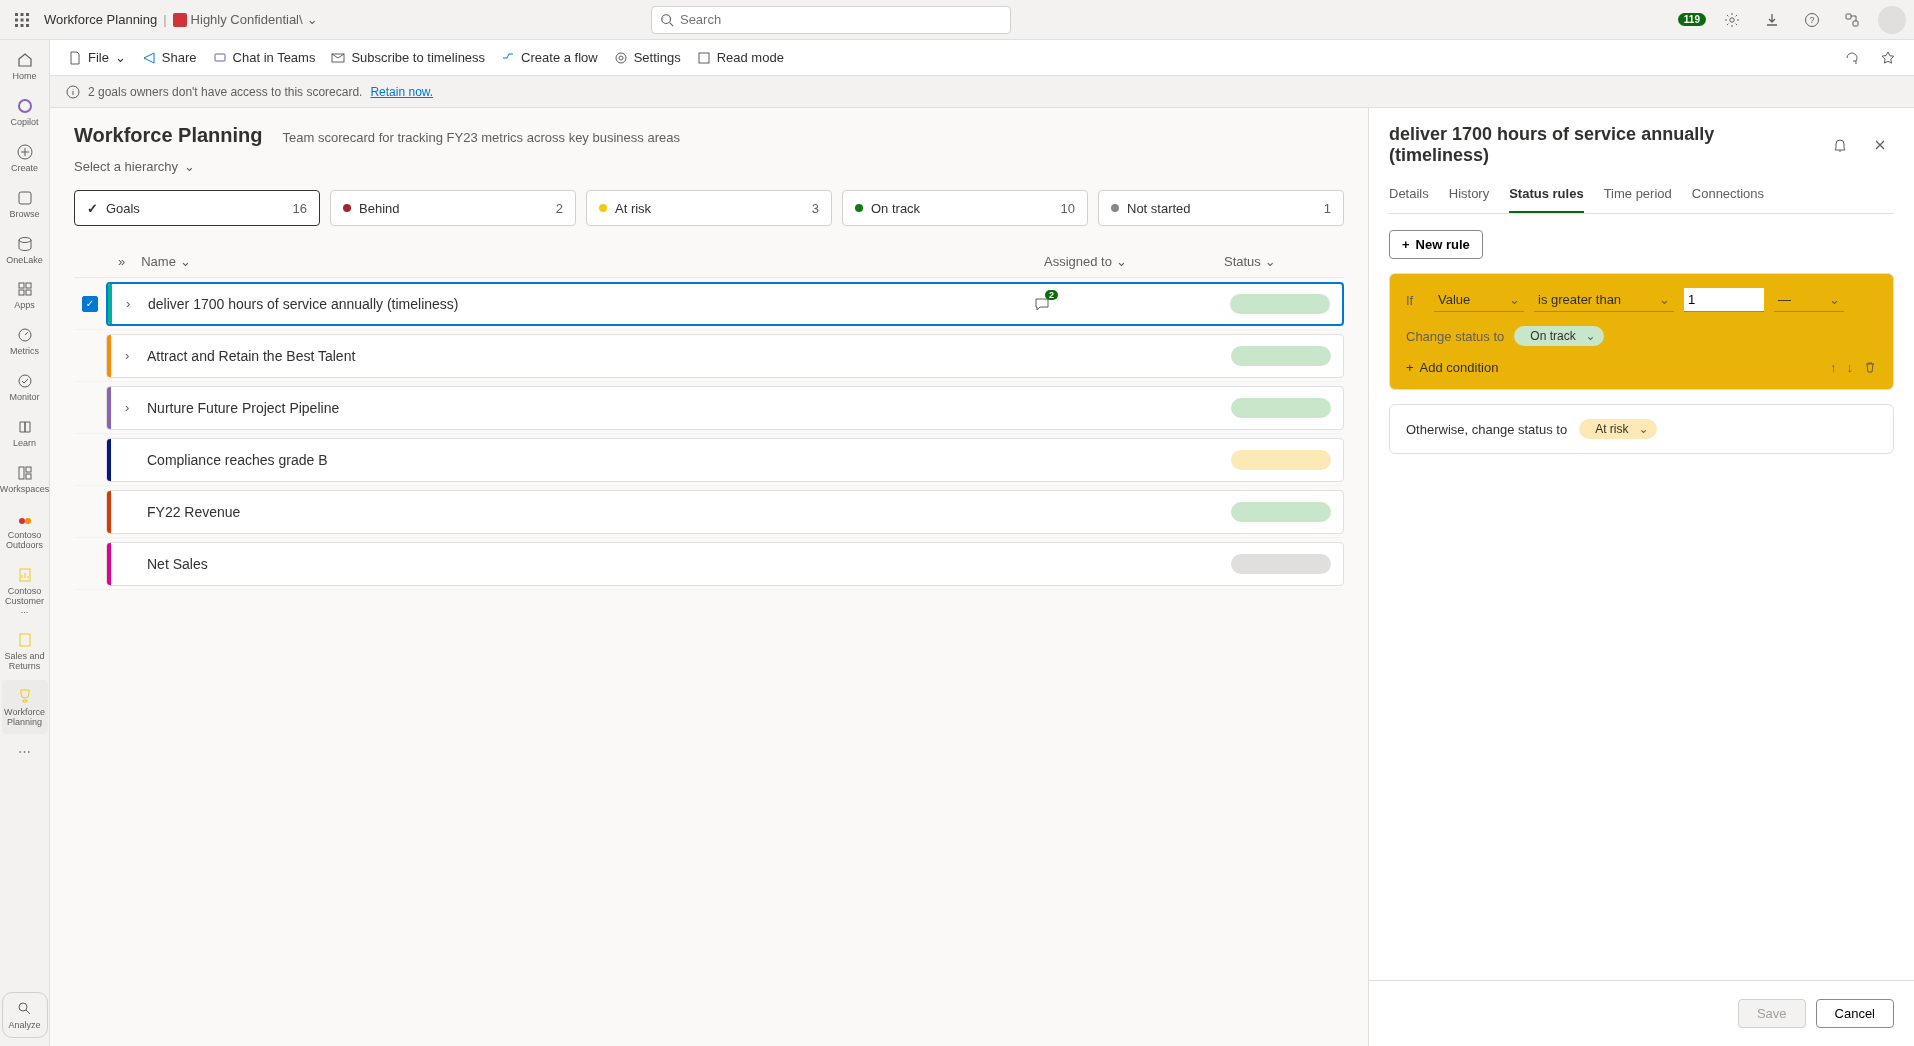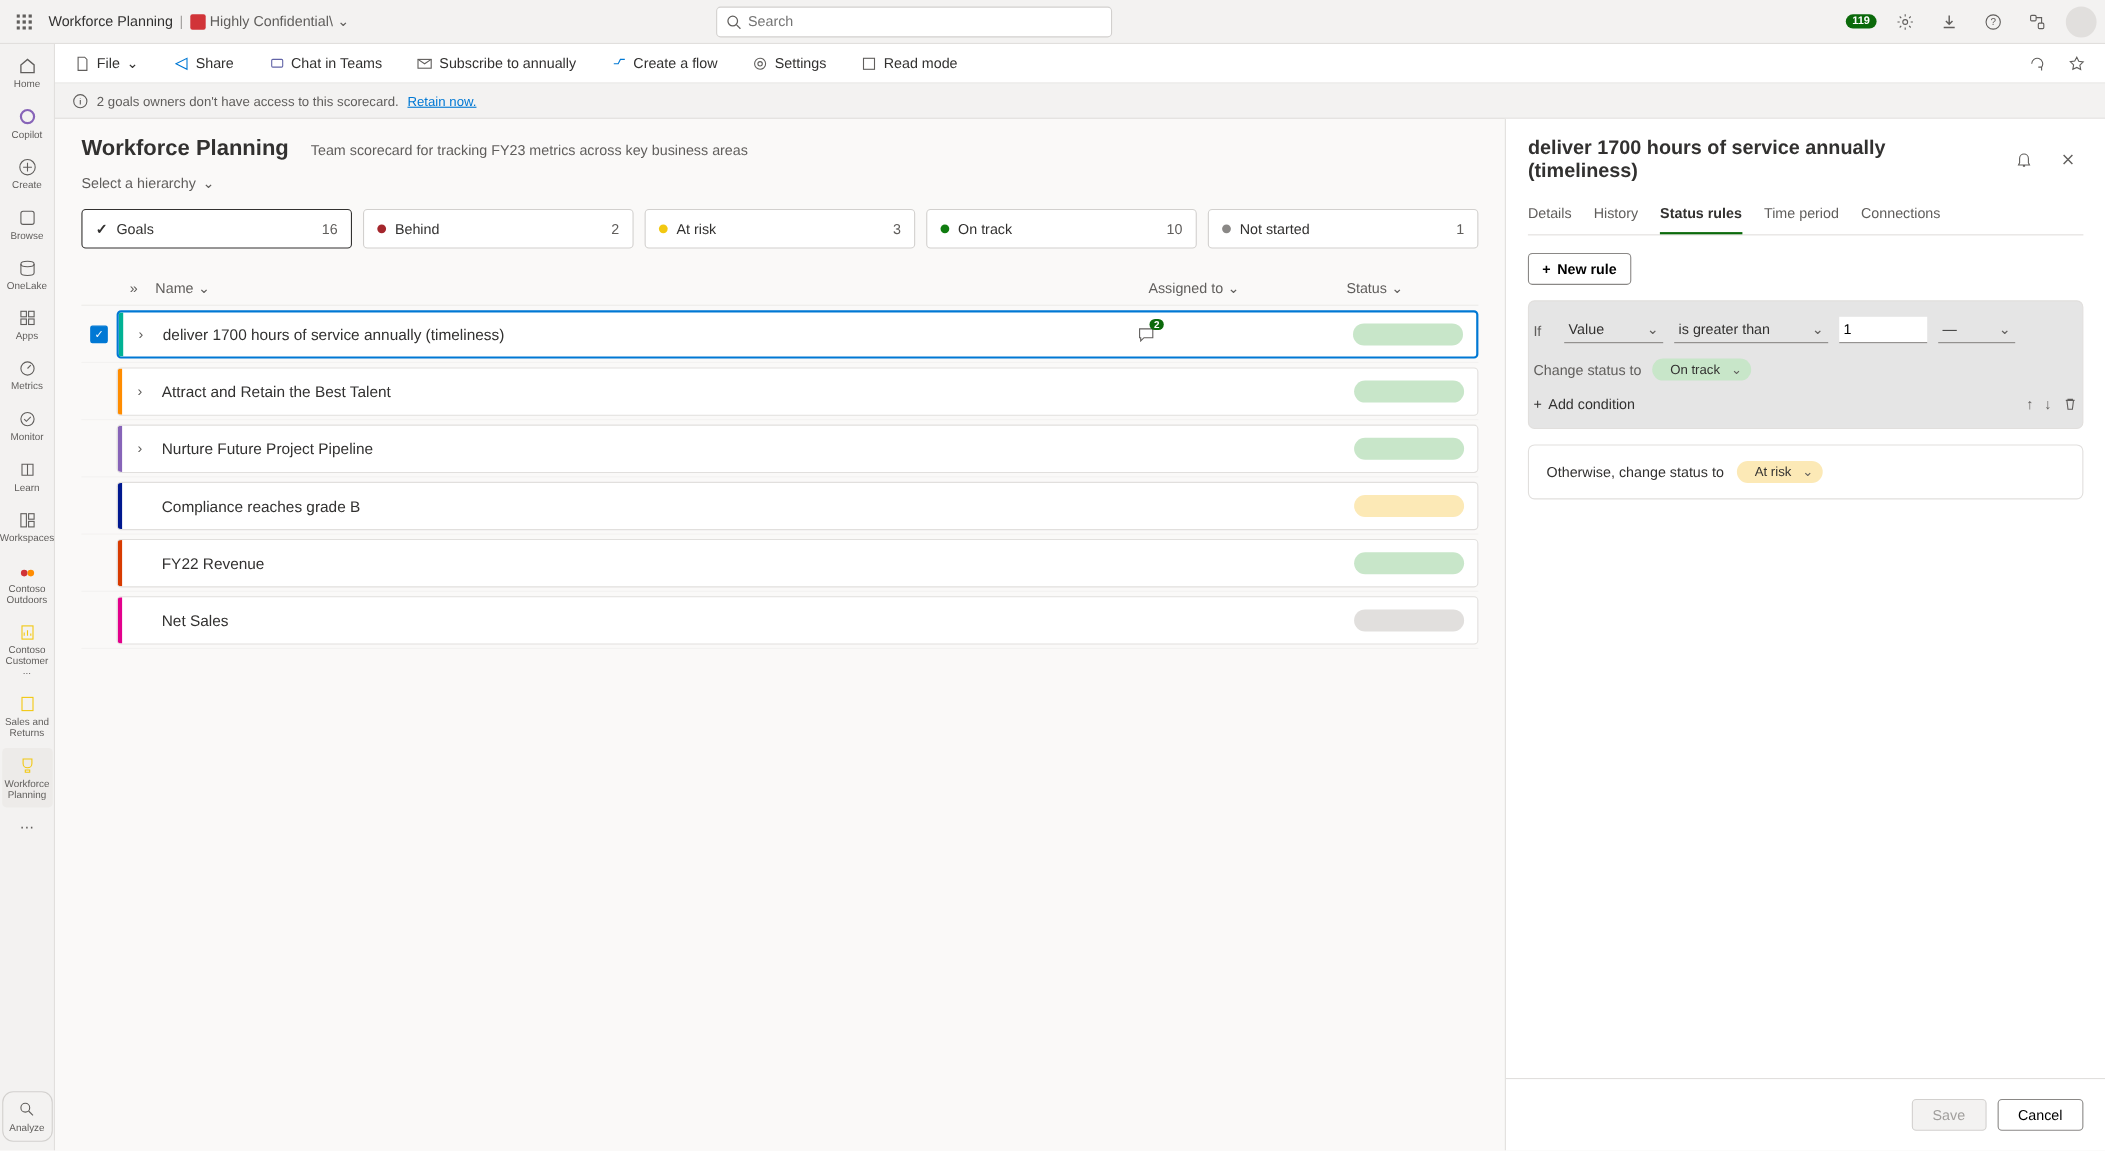--- a/index.html
+++ b/index.html
@@ -25,21 +25,21 @@
 .rail-item { width: 46px; display: flex; flex-direction: column; align-items: center; justify-content: center; padding: 6px 0; cursor: pointer; border-radius: 4px; }
 .rail-item.active { background: #edebe9; }
 .rail-icon { width: 20px; height: 20px; display: flex; align-items: center; justify-content: center; color: #605e5c; }
 .rail-label { font-size: 9px; color: #605e5c; text-align: center; margin-top: 2px; line-height: 1.1; }
 .rail-spacer { flex: 1; }
 
 
 .main { flex: 1; display: flex; flex-direction: column; min-width: 0; }
 
 
-.toolbar { height: 36px; background: #fff; border-bottom: 1px solid #e1dfdd; display: flex; align-items: center; padding: 0 12px; gap: 20px; }
+.toolbar { height: 36px; background: #fff; border-bottom: 1px solid #e1dfdd; display: flex; align-items: center; padding: 0 12px; gap: 4px; }
 .tb-btn { display: flex; align-items: center; gap: 6px; color: #323130; cursor: pointer; font-size: 13px; padding: 4px 6px; border-radius: 4px; }
 .tb-right { margin-left: auto; display: flex; gap: 8px; }
 
 
 .warn-bar { height: 32px; background: #f3f2f1; border-bottom: 1px solid #e1dfdd; display: flex; align-items: center; padding: 0 16px; gap: 8px; font-size: 12px; color: #605e5c; }
 .warn-bar a { color: #0078d4; text-decoration: underline; cursor: pointer; }
 
 
 .content { flex: 1; display: flex; min-height: 0; }
 .scorecard { flex: 1; padding: 16px 24px; overflow: auto; min-width: 0; }
@@ -81,21 +81,21 @@
 .panel-header { padding: 16px 20px 0 20px; }
 .panel-title-row { display: flex; align-items: center; gap: 12px; }
 .panel-title { font-size: 18px; font-weight: 600; flex: 1; }
 .panel-tabs { display: flex; gap: 20px; margin-top: 12px; border-bottom: 1px solid #e1dfdd; padding: 0 0; }
 .panel-tab { padding: 8px 0 10px 0; cursor: pointer; color: #605e5c; font-size: 13px; border-bottom: 2px solid transparent; }
 .panel-tab.active { color: #323130; font-weight: 600; border-bottom-color: #0b6a0b; }
 
 .panel-body { flex: 1; padding: 16px 20px; overflow: auto; }
 .new-rule-btn { border: 1px solid #8a8886; background: #fff; border-radius: 4px; padding: 6px 12px; display: inline-flex; align-items: center; gap: 6px; cursor: pointer; font-size: 13px; font-weight: 600; }
 
-.rule-card { border: 1px solid #e1dfdd; border-radius: 6px; padding: 14px 4px; margin-top: 14px; background: #e5e5e5; }
+.rule-card { border: 1px solid #e1dfdd; border-radius: 6px; padding: 14px 16px; margin-top: 14px; background: #eab308; }
 .rule-row { display: flex; align-items: center; gap: 10px; flex-wrap: wrap; }
 .rule-label { color: #605e5c; font-size: 13px; min-width: 18px; }
 .sel { border: none; border-bottom: 1px solid #8a8886; padding: 4px 20px 4px 4px; background: transparent; font-size: 13px; min-width: 90px; position: relative; color: #323130; }
 .sel::after { content: '⌄'; position: absolute; right: 4px; color: #605e5c; }
 .sel-input { border: none; border-bottom: 1px solid #8a8886; padding: 4px; width: 80px; font-size: 13px; outline: none; }
 .status-chip { border-radius: 12px; padding: 3px 28px 3px 16px; font-size: 12px; position: relative; display: inline-block; }
 .status-chip::after { content: '⌄'; position: absolute; right: 8px; color: #605e5c; }
 .chip-ontrack { background: #c8e6c9; color: #323130; }
 .chip-atrisk { background: #fce9b6; color: #323130; }
 .rule-row-2 { margin-top: 14px; display: flex; align-items: center; gap: 8px; }
@@ -337,21 +337,21 @@
           <svg width="14" height="14" viewBox="0 0 14 14">
             <rect x="2" y="3" width="10" height="7" rx="1" fill="none" stroke="#6264a7"></rect>
           </svg>
           <span>Chat in Teams</span>
         </div>
       <div class="tb-btn">
           <svg width="14" height="14" viewBox="0 0 14 14">
             <rect x="1" y="3" width="12" height="8" fill="none" stroke="#605e5c"></rect>
             <path d="M1 3l6 4 6-4" fill="none" stroke="#605e5c"></path>
           </svg>
-          <span>Subscribe to annually</span>
+          <span>Subscribe to timeliness</span>
         </div>
       <div class="tb-btn">
           <svg width="14" height="14" viewBox="0 0 14 14">
             <path d="M2 7h4l2-4h4" fill="none" stroke="#0078d4"></path>
           </svg>
           <span>Create a flow</span>
         </div>
       <div class="tb-btn">
           <svg width="14" height="14" viewBox="0 0 14 14">
             <circle cx="7" cy="7" r="2" fill="none" stroke="#605e5c"></circle>

